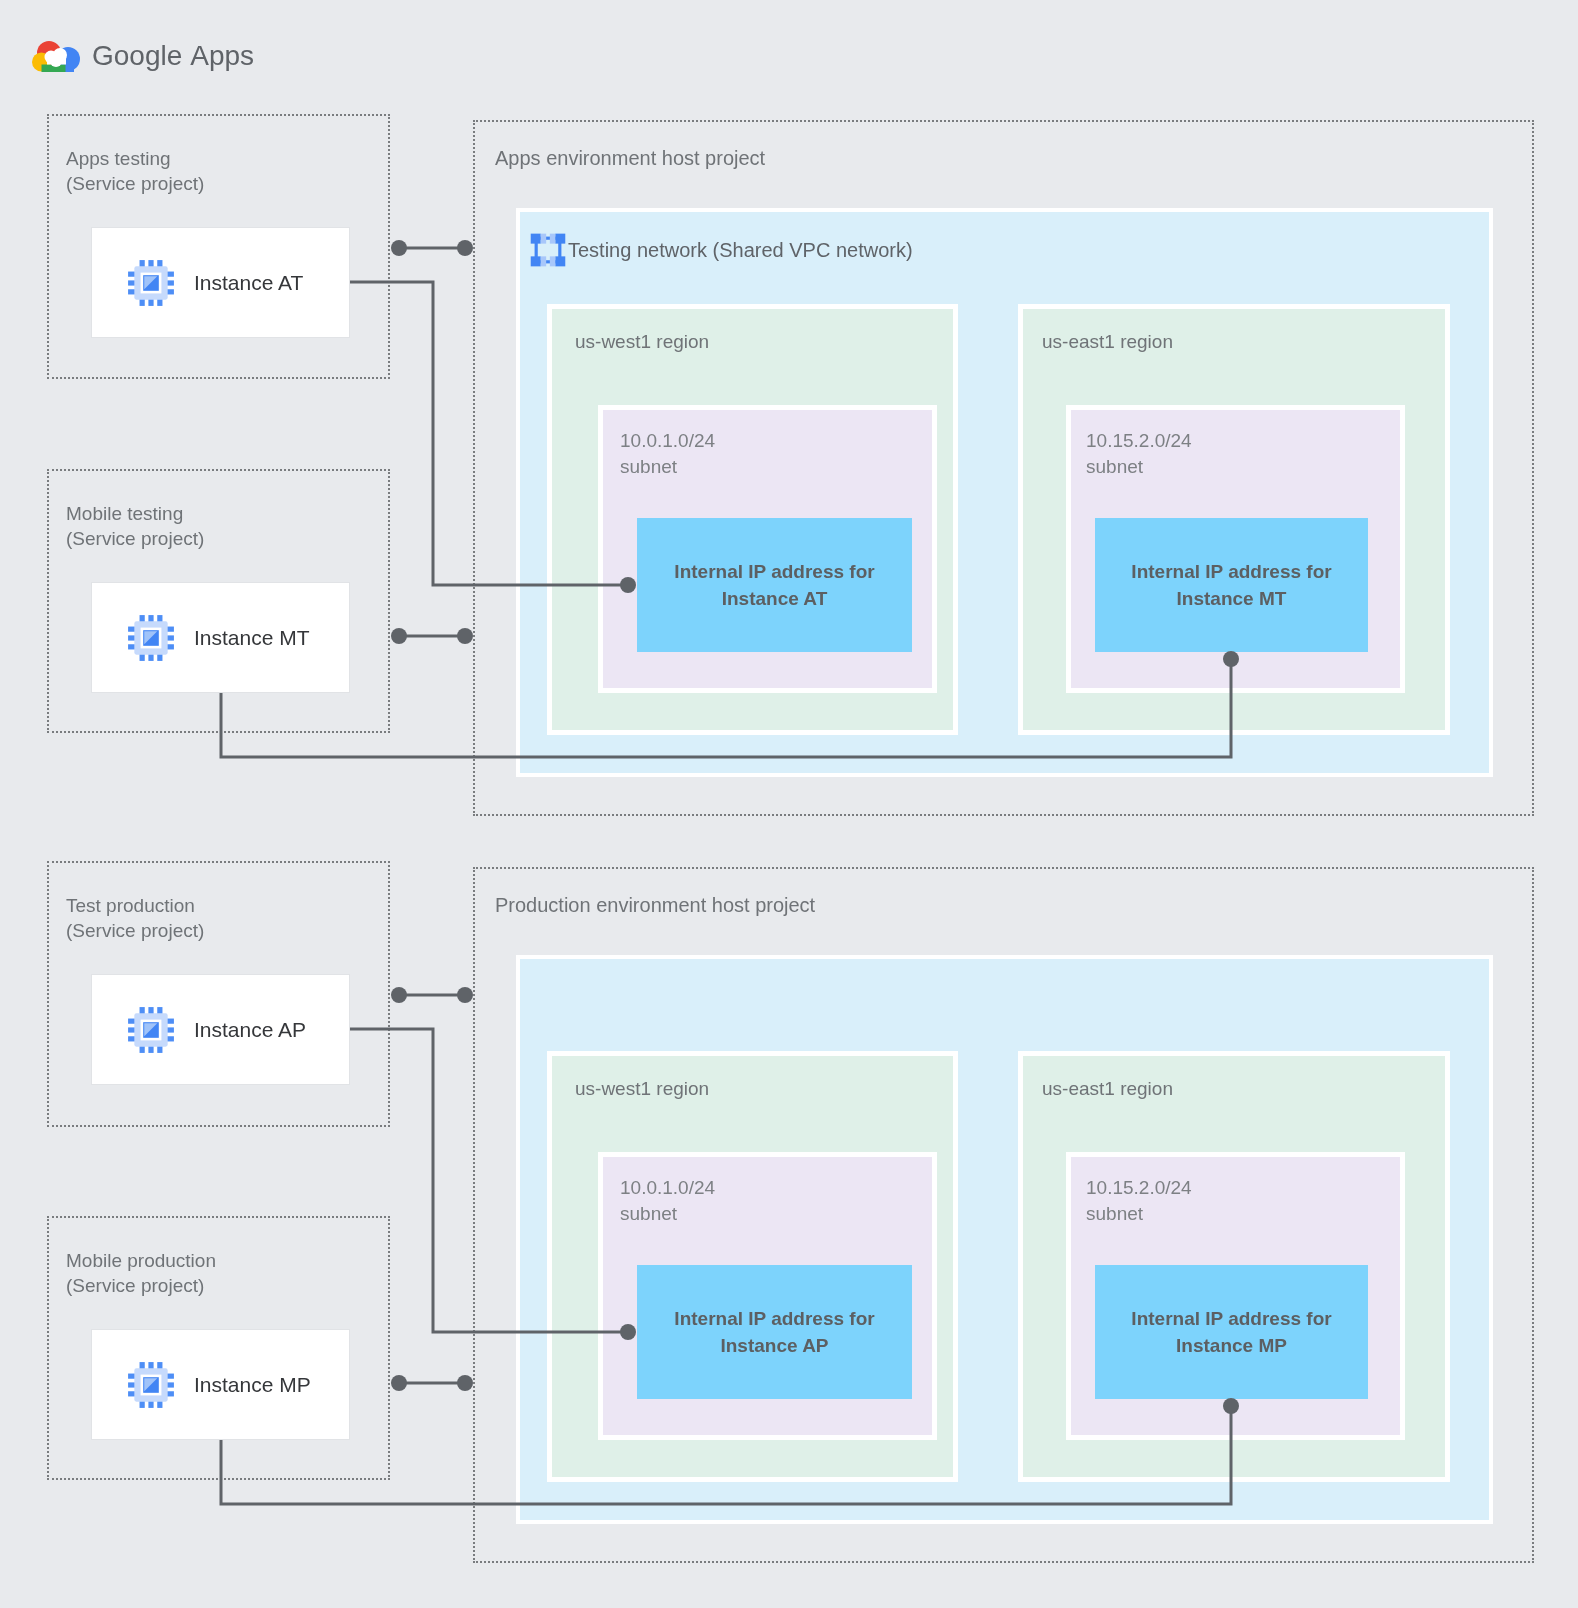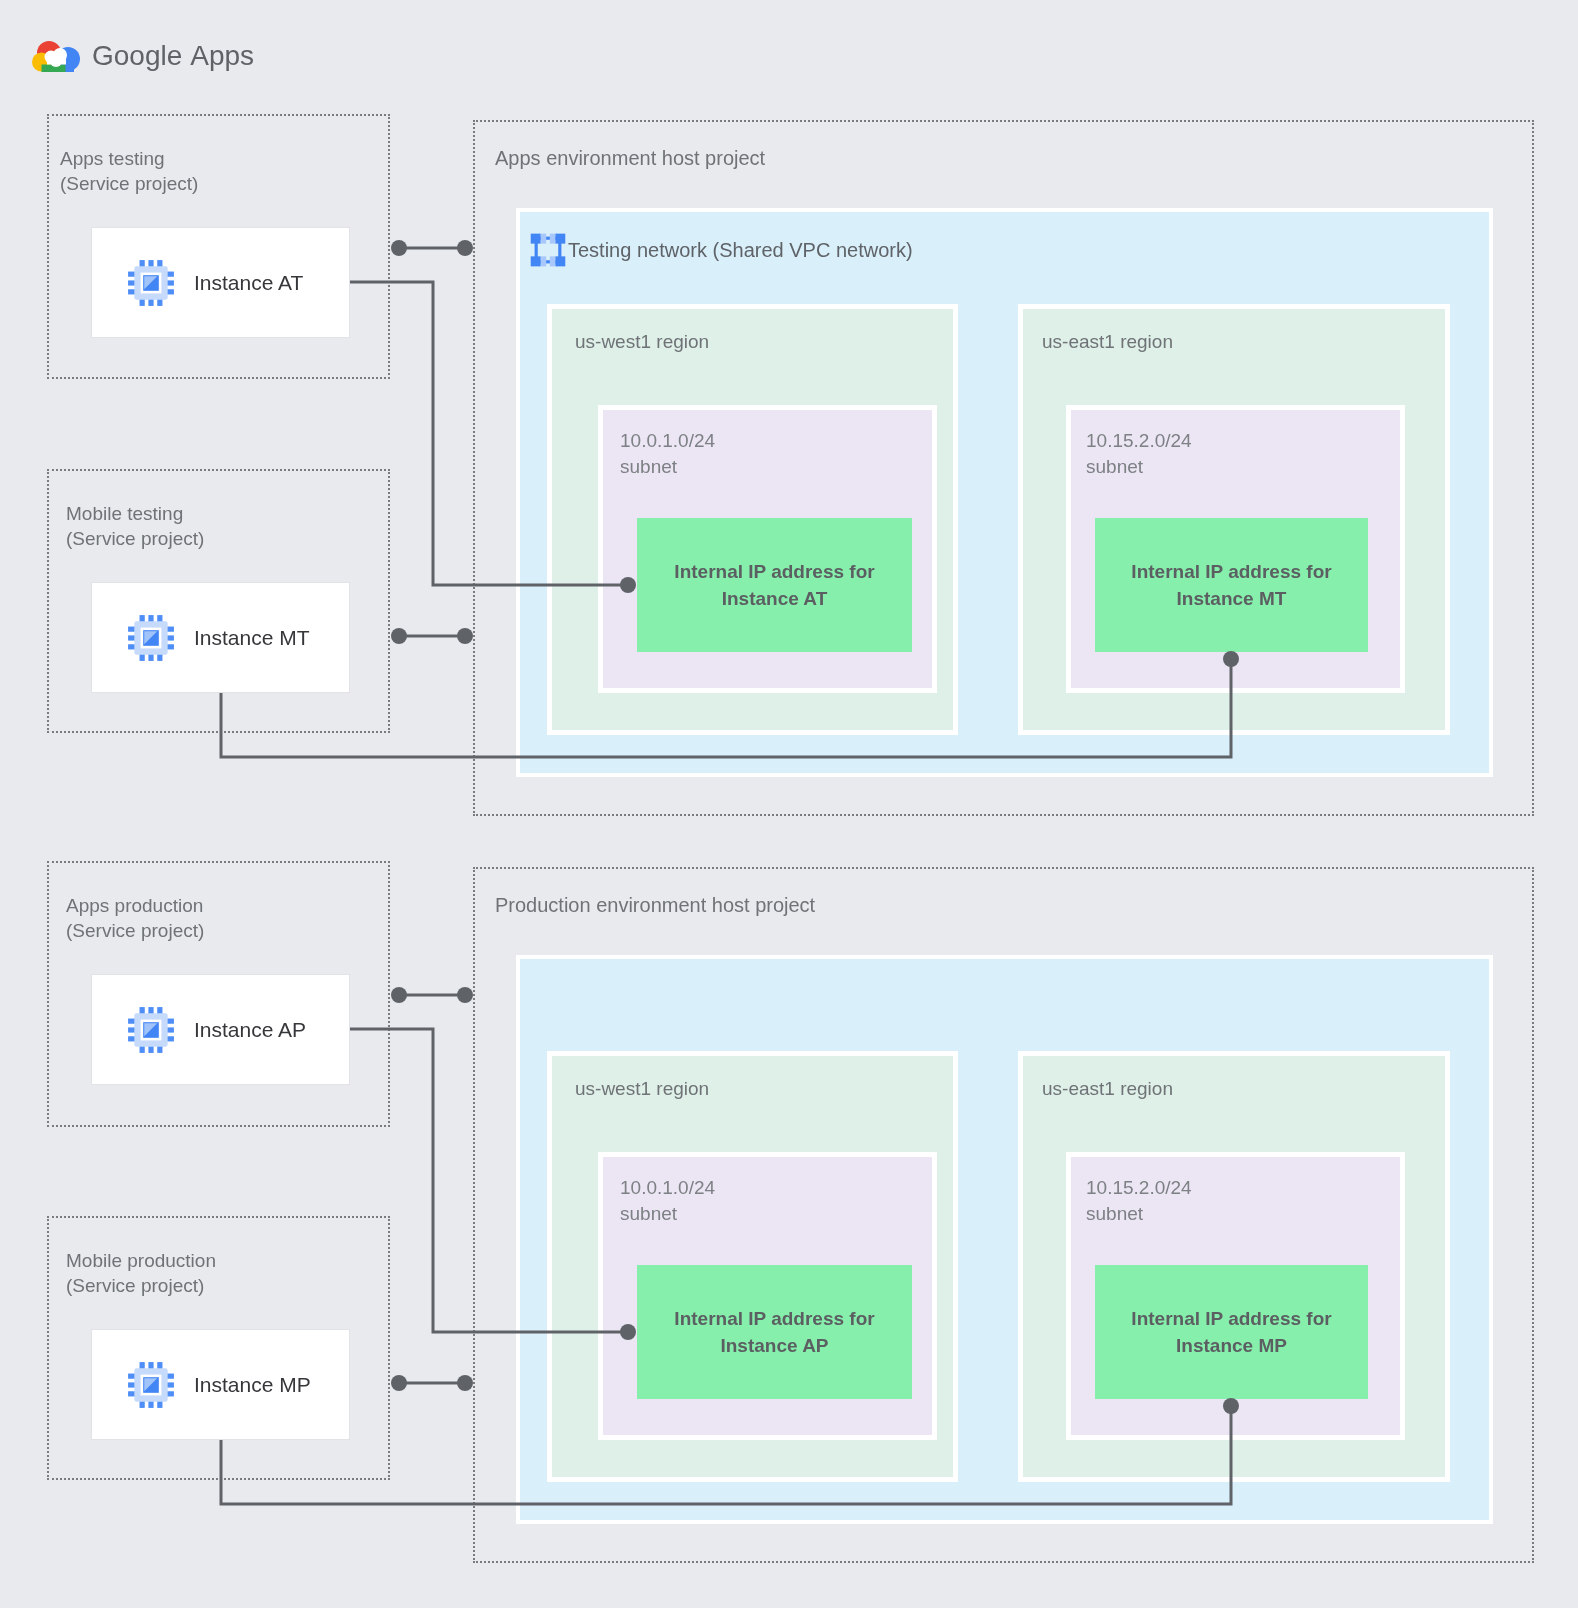--- a/index.html
+++ b/index.html
@@ -11,21 +11,21 @@
   .card{position:absolute;box-sizing:border-box;background:#FFFFFF;border:1px solid #E1E3E6;
         display:flex;align-items:center;padding-left:34px;gap:18px;}
   .card-label{font-size:21px;color:#35373A;white-space:nowrap;}
   .net-box{position:absolute;box-sizing:border-box;background:#D9EFFA;border:4px solid #FFFFFF;}
   .net-header{position:absolute;display:flex;align-items:center;height:44px;}
   .net-label{font-size:20px;color:#5F6368;white-space:nowrap;}
   .region{position:absolute;box-sizing:border-box;background:#DFF0E8;border:5px solid #FFFFFF;}
   .region-title{position:absolute;font-size:19px;color:#6F7377;white-space:nowrap;}
   .subnet{position:absolute;box-sizing:border-box;background:#ECE6F4;border:5px solid #FFFFFF;}
   .subnet-label{position:absolute;font-size:19px;line-height:26px;color:#7D8084;}
-  .ip-box{position:absolute;box-sizing:border-box;background:#86efac;display:flex;flex-direction:column;
+  .ip-box{position:absolute;box-sizing:border-box;background:#7dd3fc;display:flex;flex-direction:column;
           justify-content:center;align-items:center;text-align:center;}
   .ip-text{font-weight:700;font-size:19px;line-height:27px;color:#5C5F62;}
   .logo{position:absolute;left:30px;top:36px;display:flex;align-items:center;gap:10px;}
   .logo-text{font-size:28px;color:#5F6368;display:flex;gap:8px;align-items:baseline;text-align:right;}
   .lg1{font-weight:500;}
   .lg2{font-weight:400;}
   .connectors{position:absolute;left:0;top:0;pointer-events:none;}
 </style>
 </head>
 <body>
@@ -44,21 +44,21 @@
       <circle cx="26" cy="25" r="6" fill="#FFFFFF"></circle>
       <rect x="17" y="22" width="19" height="6.5" fill="#FFFFFF"></rect>
     </svg>
     <div class="logo-text">
       <span class="lg1">Google</span>
       <span class="lg2">Apps</span>
     </div>
   </div>
 
   <div class="dotted-box" style="left:47px;top:114px;width:343px;height:265px"></div>
-  <div class="label2" style="left:60px;top:146px">
+  <div class="label2" style="left:66px;top:146px">
     <div>Apps testing</div>
     <div>(Service project)</div>
   </div>
   <div class="card" style="left:91px;top:227px;width:259px;height:111px">
     <svg width="50" height="50" viewBox="0 0 48 48">
       <g fill="#4E8EF6">
         <rect x="13" y="2" width="5" height="8"></rect>
           <rect x="21.5" y="2" width="5" height="8"></rect>
           <rect x="30" y="2" width="5" height="8"></rect>
         <rect x="13" y="38" width="5" height="8"></rect>
@@ -150,21 +150,21 @@
     <div>10.15.2.0/24</div>
     <div>subnet</div>
   </div>
   <div class="ip-box" style="left:1095px;top:518px;width:273px;height:134px">
     <div class="ip-text">Internal IP address for</div>
     <div class="ip-text">Instance MT</div>
   </div>
 
   <div class="dotted-box" style="left:47px;top:861px;width:343px;height:266px"></div>
   <div class="label2" style="left:66px;top:893px">
-    <div>Apps production</div>
+    <div>Test production</div>
     <div>(Service project)</div>
   </div>
   <div class="card" style="left:91px;top:974px;width:259px;height:111px">
     <svg width="50" height="50" viewBox="0 0 48 48">
       <g fill="#4E8EF6">
         <rect x="13" y="2" width="5" height="8"></rect>
           <rect x="21.5" y="2" width="5" height="8"></rect>
           <rect x="30" y="2" width="5" height="8"></rect>
         <rect x="13" y="38" width="5" height="8"></rect>
           <rect x="21.5" y="38" width="5" height="8"></rect>

